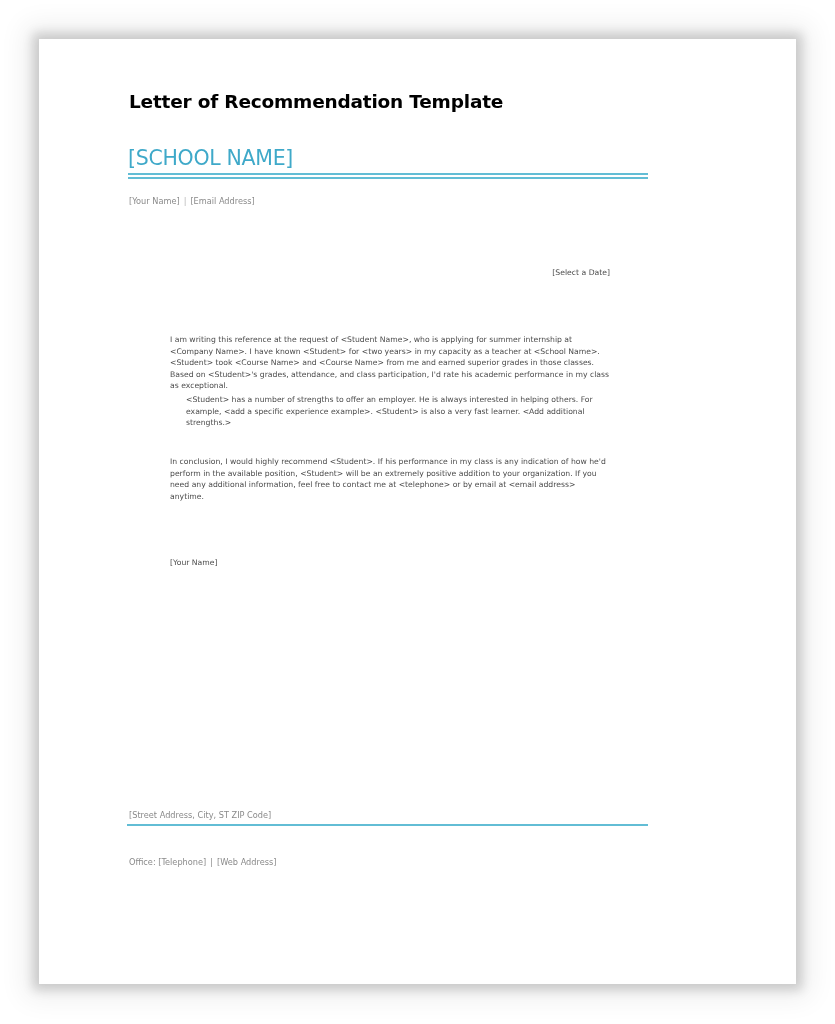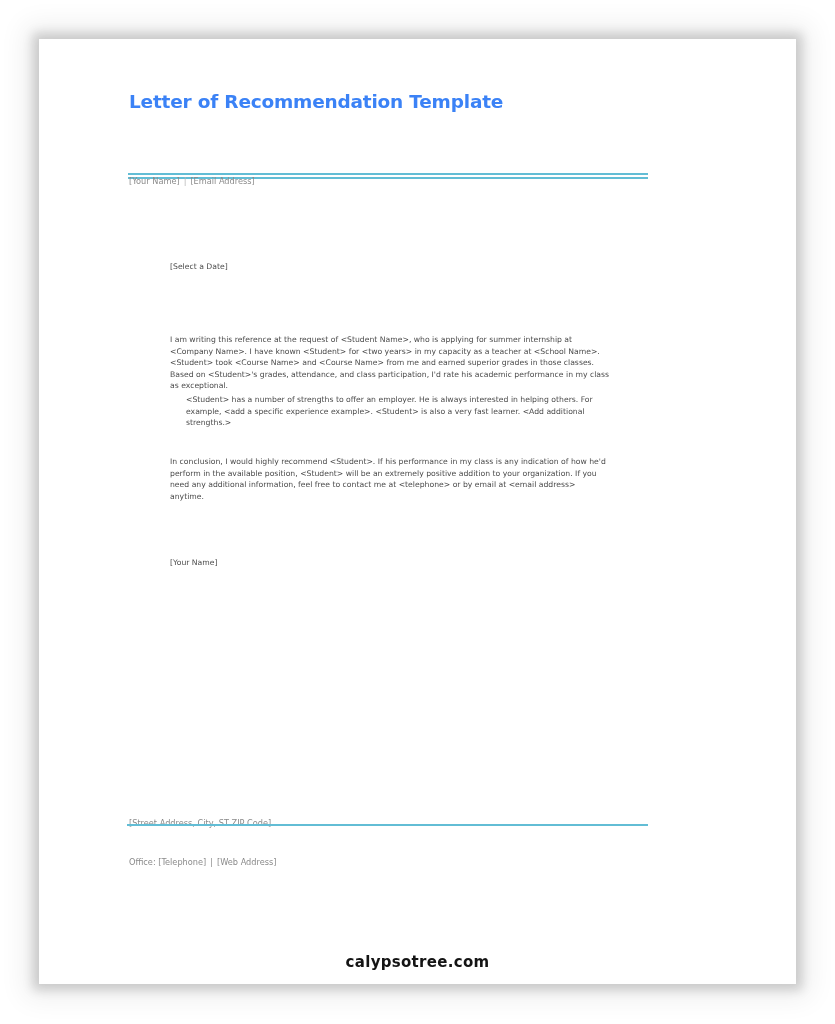--- a/index.html
+++ b/index.html
@@ -25,21 +25,21 @@
       background: #ffffff;
       box-shadow: 0 0 10px 6px rgba(0,0,0,0.16), 0 0 26px 14px rgba(0,0,0,0.07);
     }
     .doc-title {
       position: absolute;
       left: 129px;
       top: 91px;
       font-family: "DejaVu Sans", sans-serif;
       font-weight: bold;
       font-size: 18.5px;
-      color: #3b82f6;
+      color: #000000;
       white-space: nowrap;
       letter-spacing: -0.2px;
     }
     .school-name {
       position: absolute;
       left: 128px;
       top: 146px;
       font-family: "DejaVu Sans", sans-serif;
       font-size: 20.5px;
       color: #3fa9c9;
@@ -52,56 +52,55 @@
       width: 520px;
       top: 173px;
       height: 6px;
       box-sizing: border-box;
       border-top: 2px solid #62bdd5;
       border-bottom: 2px solid #62bdd5;
     }
     .contact-line {
       position: absolute;
       left: 129px;
-      top: 176px;
+      top: 196px;
       font-family: "DejaVu Sans", sans-serif;
       font-size: 8.2px;
       color: #8a8a8a;
       white-space: nowrap;
     }
     .contact-line .sep {
       color: #b5b5b5;
       margin: 0 4px;
     }
     .letter {
       position: absolute;
       left: 170px;
       width: 440px;
       font-family: "DejaVu Sans", sans-serif;
       font-size: 7.7px;
       line-height: 11.6px;
       color: #4b4b4b;
     }
-    .date { top: 261px; }
+    .date { top: 267px; text-align: right; }
     .salutation { top: 313px; }
     .para1 { top: 334px; }
     .para2 { top: 394px; margin-left: 16px; }
     .para3 { top: 456px; }
     .closing { top: 515px; }
     .signature { top: 557px; }
     .letter p { margin: 0; }
     .footer-address {
       position: absolute;
       left: 129px;
       top: 810px;
       font-family: "DejaVu Sans", sans-serif;
       font-size: 8.2px;
       color: #8a8a8a;
       white-space: nowrap;
-      margin-top: 8px;
     }
     .footer-rule {
       position: absolute;
       left: 127px;
       width: 521px;
       top: 824px;
       height: 2px;
       background: #62bdd5;
     }
     .footer-contact {
@@ -131,20 +130,21 @@
     }
   </style>
 </head>
 <body>
 
 <div class="stage">
   <div class="page"></div>
 
   <div class="doc-title">Letter of Recommendation Template</div>
 
+  <div class="school-name">[SCHOOL NAME]</div>
   <div class="header-rule"></div>
   <div class="contact-line">
     <span>[Your Name]</span><span class="sep">|</span><span>[Email Address]</span>
   </div>
 
   <div class="letter date">[Select a Date]</div>
   <div class="letter para1">
     <p>I am writing this reference at the request of &lt;Student Name&gt;, who is applying for summer internship at &lt;Company Name&gt;. I have known &lt;Student&gt; for &lt;two years&gt; in my capacity as a teacher at &lt;School Name&gt;. &lt;Student&gt; took &lt;Course Name&gt; and &lt;Course Name&gt; from me and earned superior grades in those classes. Based on &lt;Student&gt;'s grades, attendance, and class participation, I'd rate his academic performance in my class as exceptional.</p>
   </div>
   <div class="letter para2">
@@ -154,14 +154,13 @@
     <p>In conclusion, I would highly recommend &lt;Student&gt;. If his performance in my class is any indication of how he'd perform in the available position, &lt;Student&gt; will be an extremely positive addition to your organization. If you need any additional information, feel free to contact me at &lt;telephone&gt; or by email at &lt;email address&gt; anytime.</p>
   </div>
   <div class="letter signature">[Your Name]</div>
 
   <div class="footer-address">[Street Address, City, ST  ZIP Code]</div>
   <div class="footer-rule"></div>
   <div class="footer-contact">
     <span>Office: [Telephone]</span><span class="sep">|</span><span>[Web Address]</span>
   </div>
 
-  <div class="watermark">calypsotree.com</div>
 </div>
 
 </body></html>

